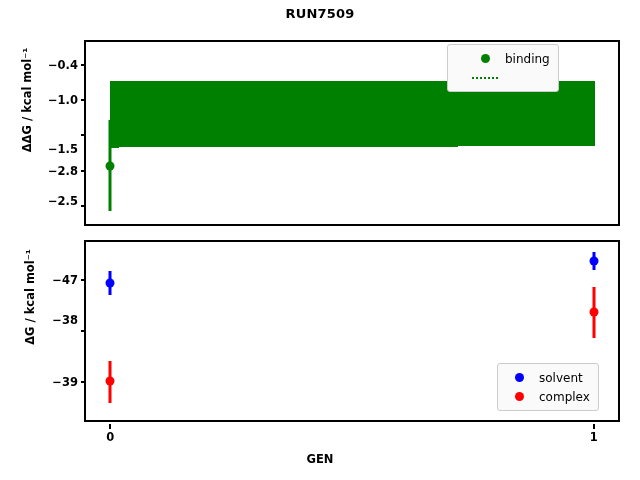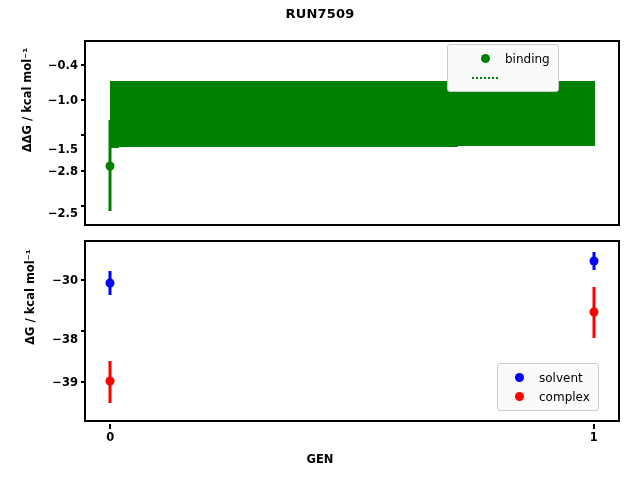--- a/index.html
+++ b/index.html
@@ -153,21 +153,21 @@
   <div class="tickwrap" id="ticks-top">
       <div class="ytick" style="left: 81px; top: 63.6615px;"></div>
       <div class="ytick-lbl" style="right: 562px; top: 64.6615px;">−0.4</div>
       <div class="ytick" style="left: 81px; top: 99.07px;"></div>
       <div class="ytick-lbl" style="right: 562px; top: 100.07px;">−1.0</div>
       <div class="ytick" style="left: 81px; top: 134.479px;"></div>
       <div class="ytick-lbl" style="right: 562px; top: 135.479px; margin-top: 14px;">−1.5</div>
       <div class="ytick" style="left: 81px; top: 169.887px;"></div>
       <div class="ytick-lbl" style="right: 562px; top: 170.887px;">−2.8</div>
       <div class="ytick" style="left: 81px; top: 205.296px;"></div>
-      <div class="ytick-lbl" style="right: 562px; top: 213px;">−2.5</div>
+      <div class="ytick-lbl" style="right: 562px; top: 201px;">−2.5</div>
     </div>
 
   <div class="ylabel" id="ylabel-bottom">ΔG / kcal mol⁻¹</div>
 
   <div class="axes" id="axes-bottom">
     <div id="bottom-plot" style="position:absolute;inset:0;">
         <div class="ebar" style="left: 24.1818px; top: 28.9886px; height: 24.4114px; background: rgb(0, 0, 255);"></div>
         <div class="dot" style="left: 24.1818px; top: 40.6857px; width: 9px; height: 9px; background: rgb(0, 0, 255);"></div>
         <div class="ebar" style="left: 507.818px; top: 9.66286px; height: 18.3086px; background: rgb(0, 0, 255);"></div>
         <div class="dot" style="left: 507.818px; top: 18.8171px; width: 9px; height: 9px; background: rgb(0, 0, 255);"></div>
@@ -188,23 +188,23 @@
         <span class="legend-key">
           <span class="key-dot red"></span>
         </span>
         <span class="legend-text">complex</span>
       </div>
     </div>
   </div>
 
   <div class="tickwrap" id="ticks-bottom">
       <div class="ytick" style="left: 81px; top: 279.143px;"></div>
-      <div class="ytick-lbl" style="right: 562px; top: 280.143px;">−30</div>
+      <div class="ytick-lbl" style="right: 562px; top: 280.143px;">−47</div>
       <div class="ytick" style="left: 81px; top: 330px;"></div>
-      <div class="ytick-lbl" style="right: 562px; top: 339px;">−38</div>
+      <div class="ytick-lbl" style="right: 562px; top: 320px;">−38</div>
       <div class="ytick" style="left: 81px; top: 380.857px;"></div>
       <div class="ytick-lbl" style="right: 562px; top: 381.857px;">−39</div>
     </div>
 
   <div class="xaxiswrap" id="xticks" style="top: 424px; left: 86px; width: 532px;">
       <div class="xtick" style="left: 23.1818px;"></div>
       <div class="xtick-lbl" style="left: 24.1818px;">0</div>
       <div class="xtick" style="left: 506.818px;"></div>
       <div class="xtick-lbl" style="left: 507.818px;">1</div>
     </div>

